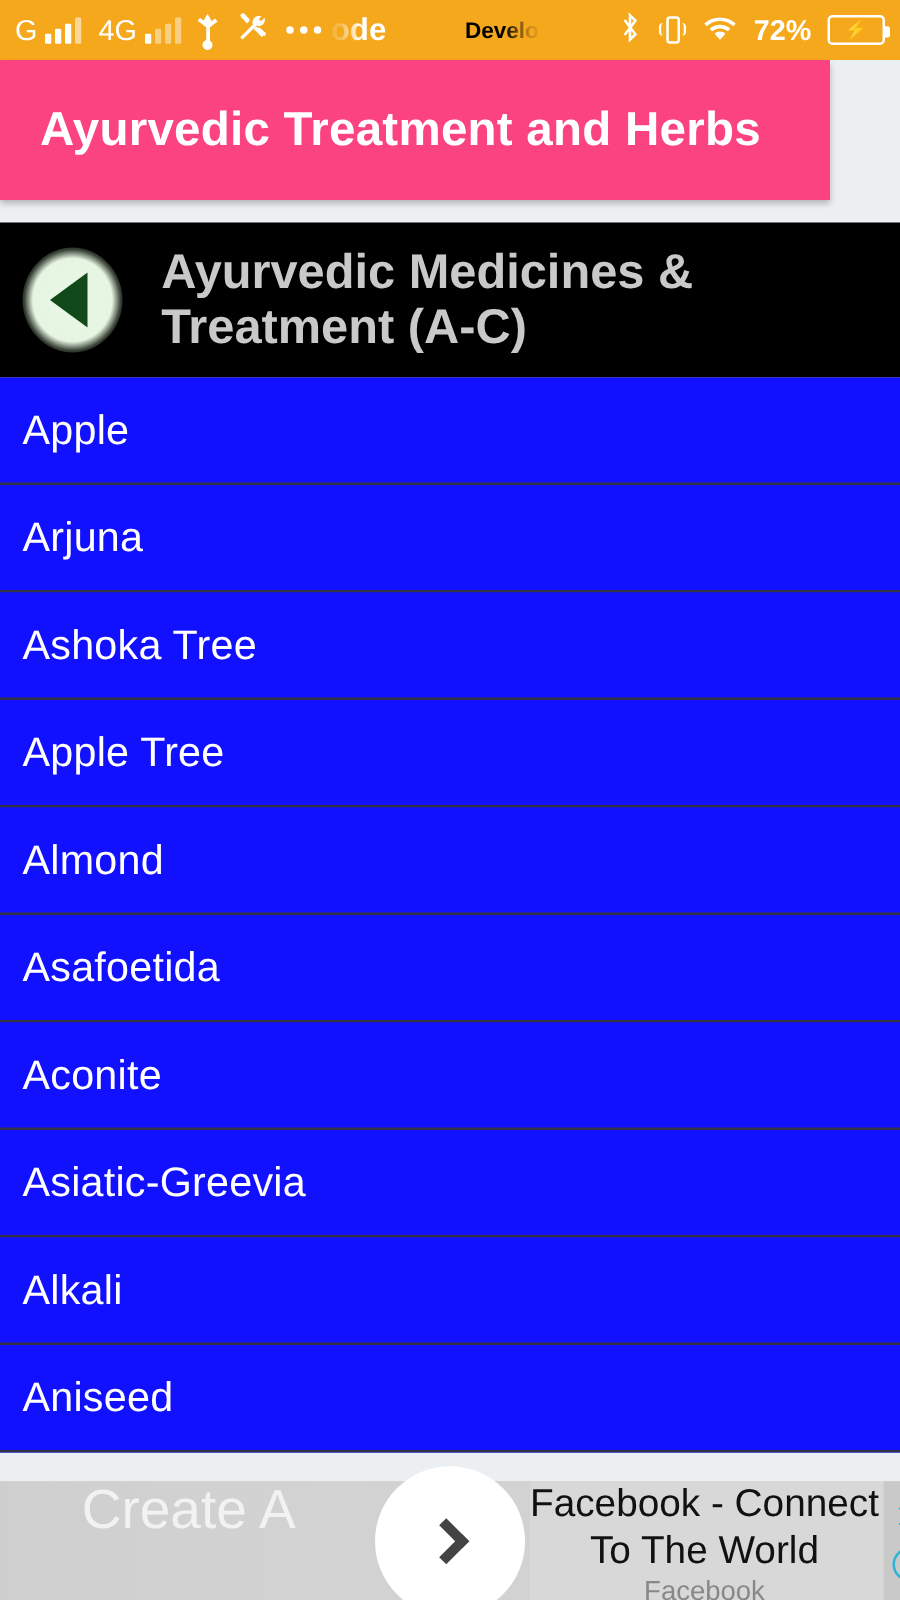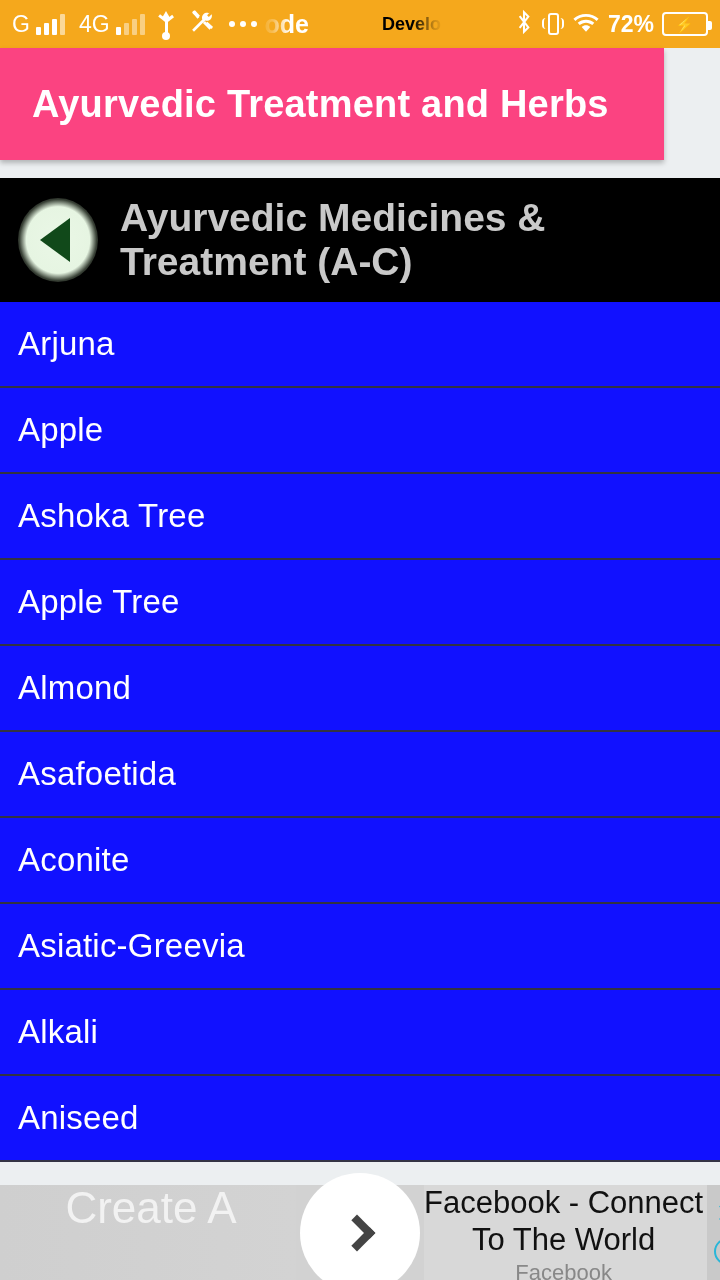--- a/index.html
+++ b/index.html
@@ -13,21 +13,21 @@
 
   
   .statusbar {
     position:absolute; top:0; left:0; width:720px; height:48px;
     background:#f5a81c;
     display:flex; align-items:center;
     color:#ffffff;
   }
   .sb-left { display:flex; align-items:center; gap:0px; padding-left:12px; flex:0 0 auto; }
   .sb-mid  { flex:1 1 auto; display:flex; align-items:center; justify-content:center; overflow:hidden; }
-  .sb-right{ display:flex; align-items:center; gap:8px; padding-right:12px; flex:0 0 auto; }
+  .sb-right{ display:flex; align-items:center; gap:13px; padding-right:12px; flex:0 0 auto; }
 
   .net-label { font-size:23px; font-weight:400; letter-spacing:0px; line-height:1; }
   .bars { display:inline-flex; align-items:flex-end; gap:3px; height:22px; margin-left:6px; }
   .bars i { display:block; width:5px; background:#ffffff; border-radius:1px; }
   .bars i.b1{height:8px;} .bars i.b2{height:12px;} .bars i.b3{height:16px;} .bars i.b4{height:21px; opacity:.55;}
   .bars.dim i { opacity:.45; }
   .bars.dim i.b1 { opacity:1; }
   .sep-gap { width:14px; }
   .usb-ic { width:18px; height:26px; margin-left:12px; position:relative; }
   .usb-ic::before{content:""; position:absolute; left:8px; top:5px; width:3px; height:19px; background:#fff;}
@@ -69,21 +69,21 @@
     display:flex; align-items:center;
     box-shadow:0 3px 5px rgba(0,0,0,.25);
   }
   .pinkbar .title {
     color:#ffffff; font-size:38px; font-weight:bold; padding-left:32px; letter-spacing:.2px;
   }
 
   
   .blackbar {
     position:absolute; top:178px; left:0; width:720px; height:124px;
-    background:#000000; display:flex; align-items:center; gap:0;
+    background:#000000; display:flex; align-items:center; gap:9px;
   }
   .backbtn {
     width:80px; height:84px; margin-left:18px; flex:0 0 auto;
     display:flex; align-items:center; justify-content:center;
     background:radial-gradient(ellipse at center, #eaf7e6 0%, #e6f5e2 56%, rgba(210,240,200,.28) 68%, rgba(0,0,0,0) 78%);
     border-radius:50%;
   }
   .backbtn .tri {
     width:0;height:0;
     border-top:22px solid transparent;
@@ -229,24 +229,24 @@
 
   <div class="blackbar">
     <div class="backbtn">
       <div class="tri"></div>
     </div>
     <div class="sectitle">Ayurvedic Medicines &amp; Treatment (A-C)</div>
   </div>
 
   <div class="list" id="list-container">
       <div class="row">
+        <div class="label">Apple</div>
+      </div>
+      <div class="row">
         <div class="label">Arjuna</div>
-      </div>
-      <div class="row">
-        <div class="label">Apple</div>
       </div>
       <div class="row">
         <div class="label">Ashoka Tree</div>
       </div>
       <div class="row">
         <div class="label">Apple Tree</div>
       </div>
       <div class="row">
         <div class="label">Almond</div>
       </div>

